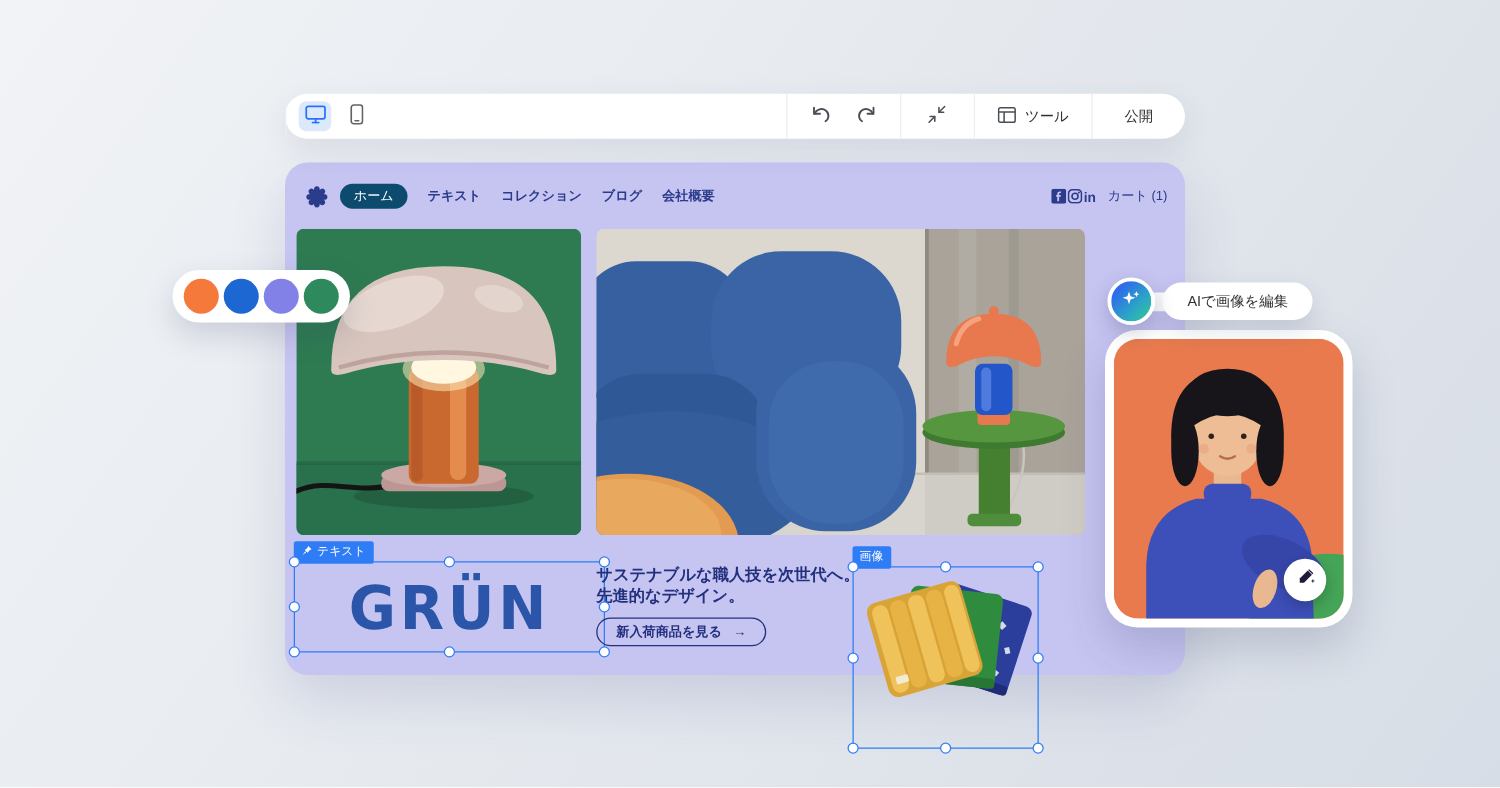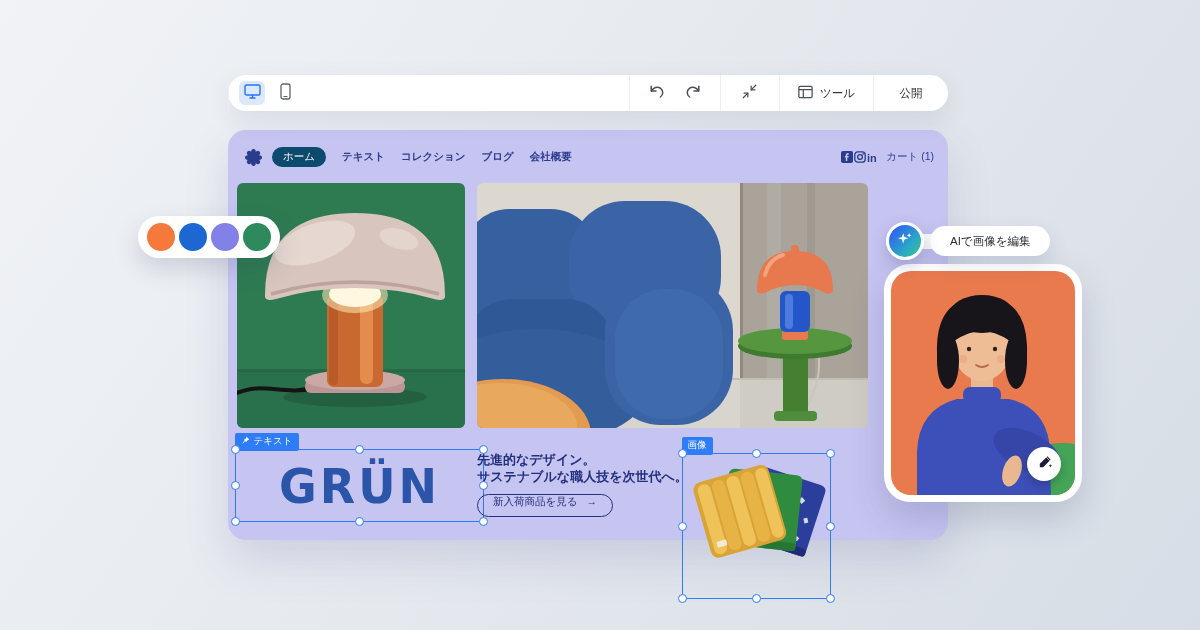--- a/index.html
+++ b/index.html
@@ -57,23 +57,23 @@
   .tag { position:absolute; top:-17px; left:-1.4px; background:#2E7CF6; color:#fff; font-size:9.5px;
          padding:2px 6px 3px; border-radius:2px 2px 2px 0; display:flex; align-items:center; gap:4px;
          white-space:nowrap; }
   .logo-text { width:100%; height:100%; display:flex; align-items:center; justify-content:center;
                font-size:46px; font-weight:800; letter-spacing:3px; color:#2B55A8;
                font-family:"DejaVu Sans","Liberation Sans",sans-serif; transform:scaleY(1.05); }
   .towels { position:absolute; left:0; top:0; width:149px; height:118px; }
 
   
   .tagline { position:absolute; left:249px; top:322px; color:#22307E; font-size:13px; font-weight:600; line-height:1.3; }
-  .cta { position:absolute; left:249px; top:364px; height:23px; display:flex; gap:9px;
+  .cta { position:absolute; left:249px; top:364px; height:23px; display:flex; align-items:center; gap:9px;
          padding:0 15px; background:transparent; border:1.3px solid #22307E; border-radius:12px;
-         color:#22307E; font-size:10.5px; font-weight:400; cursor:pointer; }
+         color:#22307E; font-size:10.5px; font-weight:700; cursor:pointer; }
 
   
   .palette { position:absolute; left:138px; top:216px; width:142px; height:42px; background:#fff;
              border-radius:21px; display:flex; align-items:center; justify-content:center; gap:4px;
              z-index:6; box-shadow:0 10px 24px rgba(50,60,100,.18); }
   .swatch { width:28px; height:28px; border-radius:50%; cursor:pointer; }
 
   
   .ai-chip { position:absolute; left:886px; top:222px; height:38px; z-index:7; }
   .ai-neck { position:absolute; left:28px; top:12px; width:26px; height:15px; background:#fff; border-radius:8px; }
@@ -284,22 +284,22 @@
       <div class="handle h-tm"></div>
       <div class="handle h-tr"></div>
       <div class="handle h-ml"></div>
       <div class="handle h-mr"></div>
       <div class="handle h-bl"></div>
       <div class="handle h-bm"></div>
       <div class="handle h-br"></div>
     </div>
 
     <div class="tagline">
+      <div>サステナブルな職人技を次世代へ。</div>
       <div>先進的なデザイン。</div>
-      <div>サステナブルな職人技を次世代へ。</div>
     </div>
     <button class="cta">
       <span>新入荷商品を見る</span>
       <span class="cta-arrow">→</span>
     </button>
 
     <div class="sel-box image-box">
       <div class="tag">
         <span>画像</span>
       </div>

